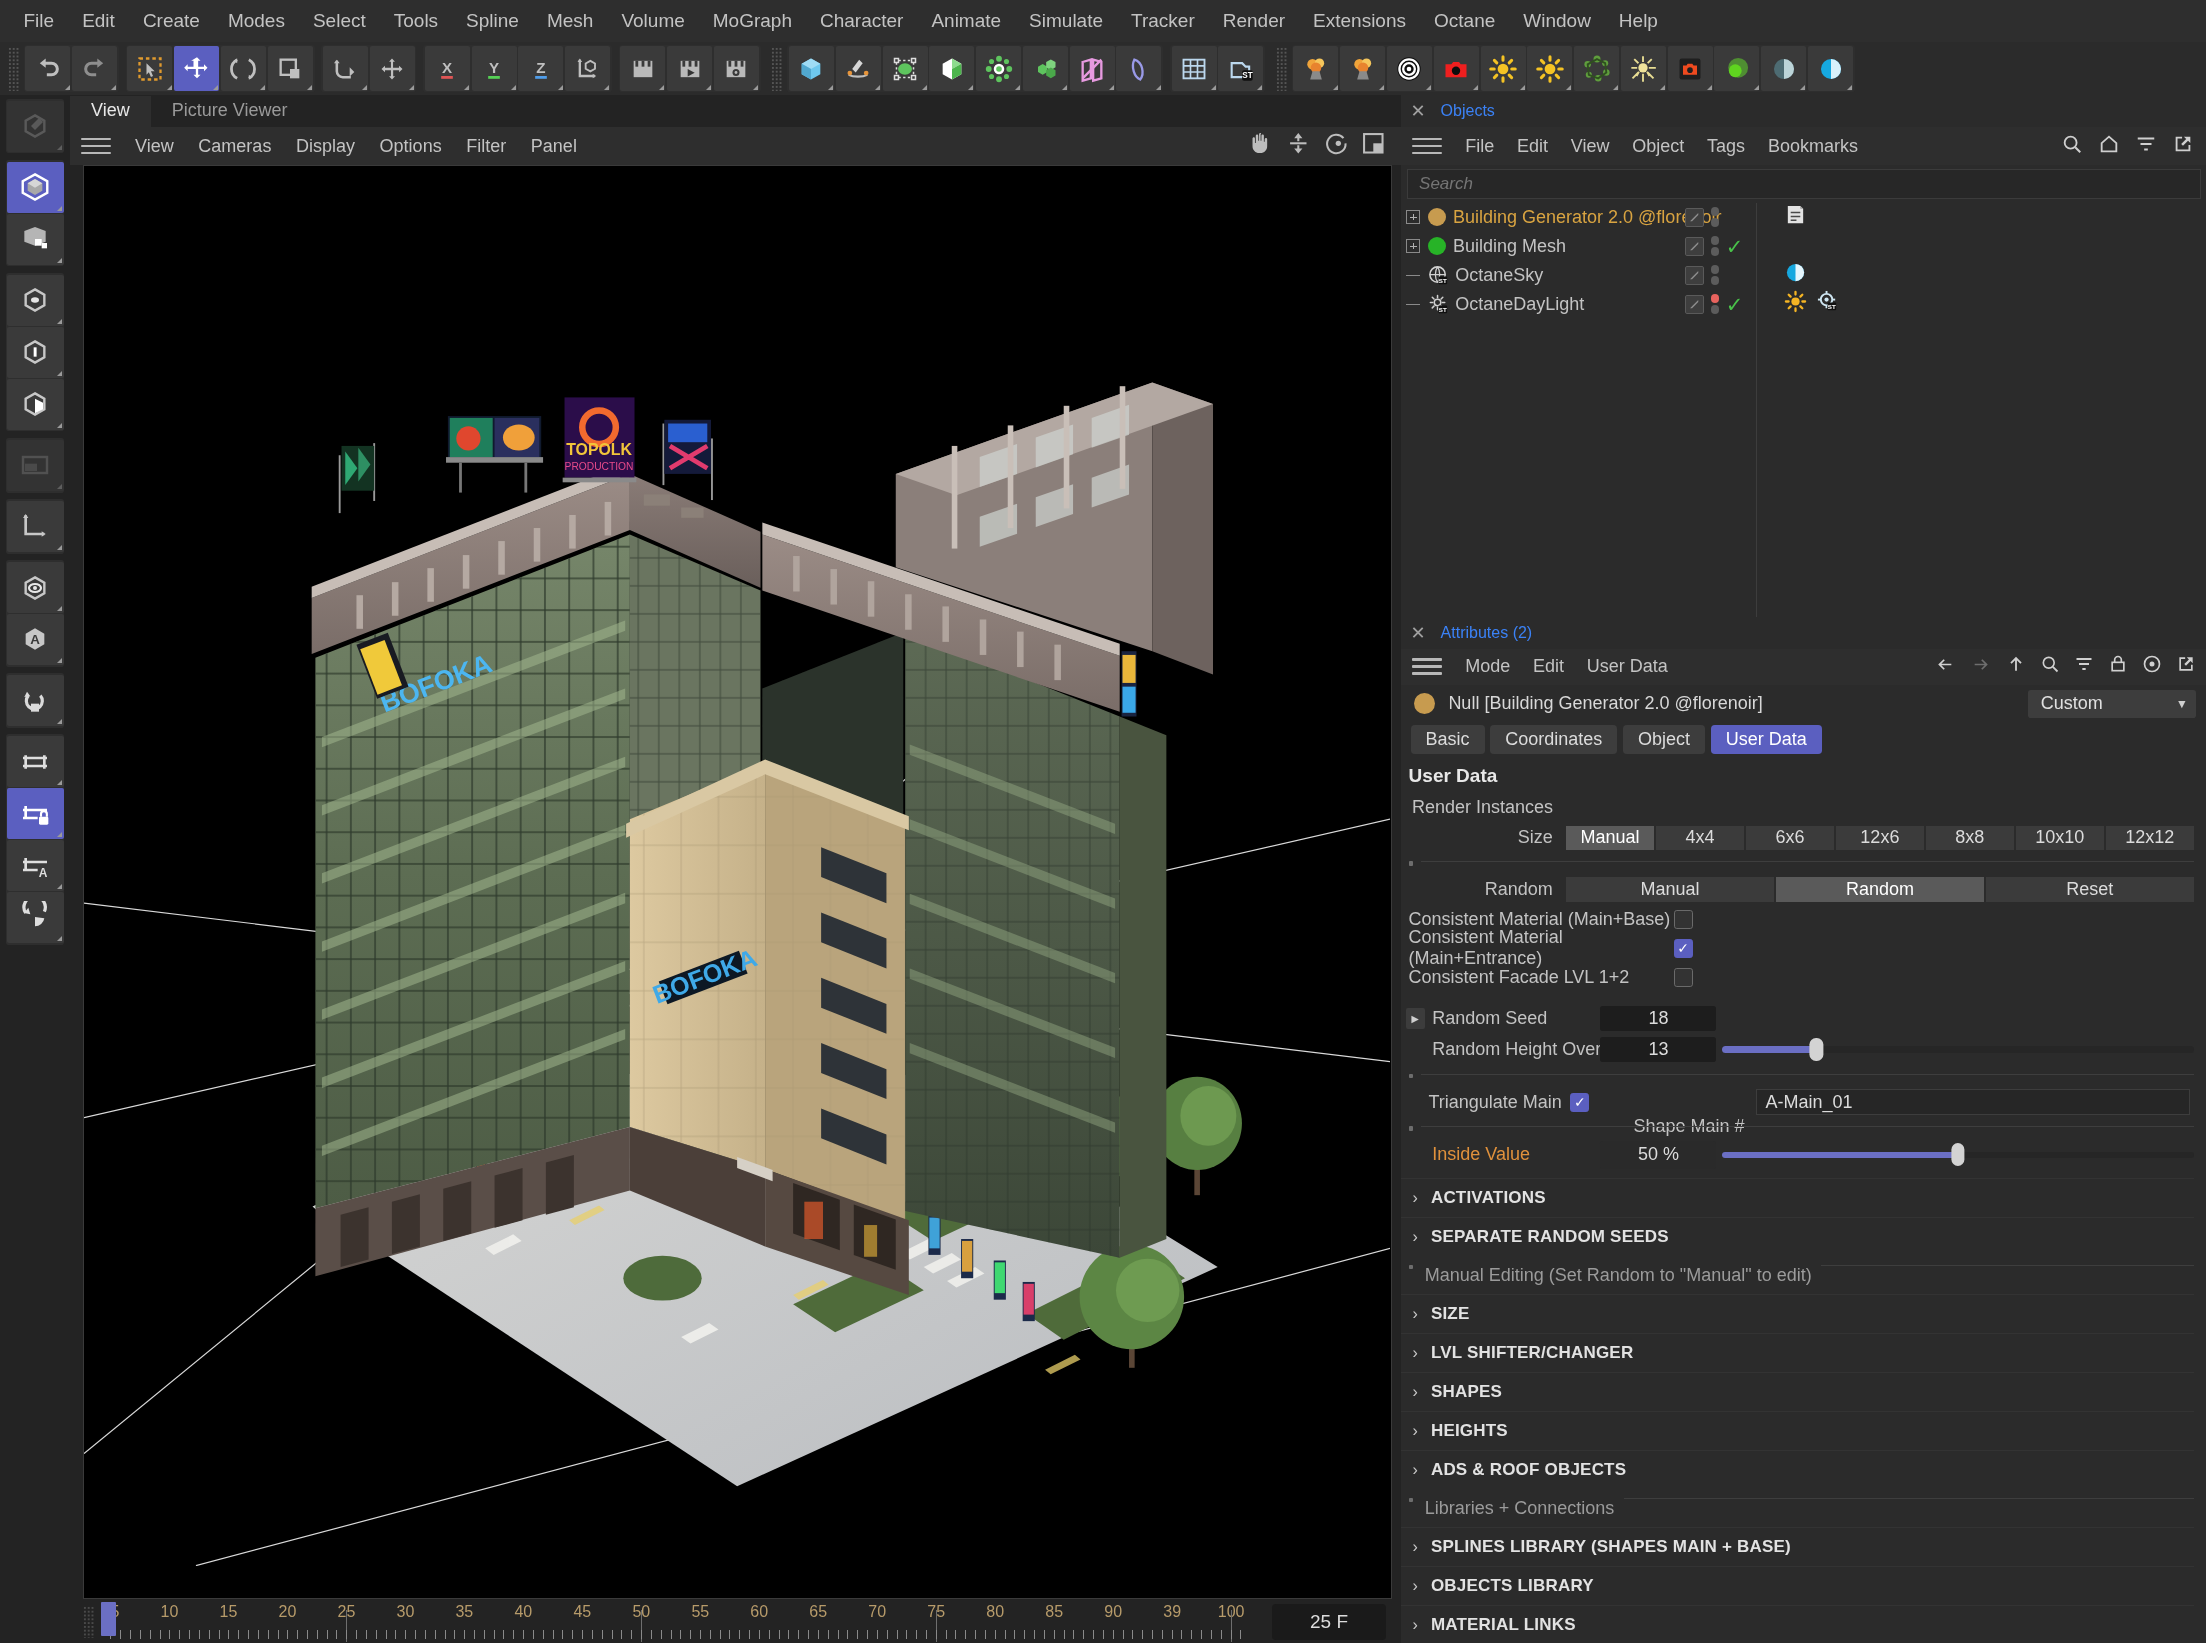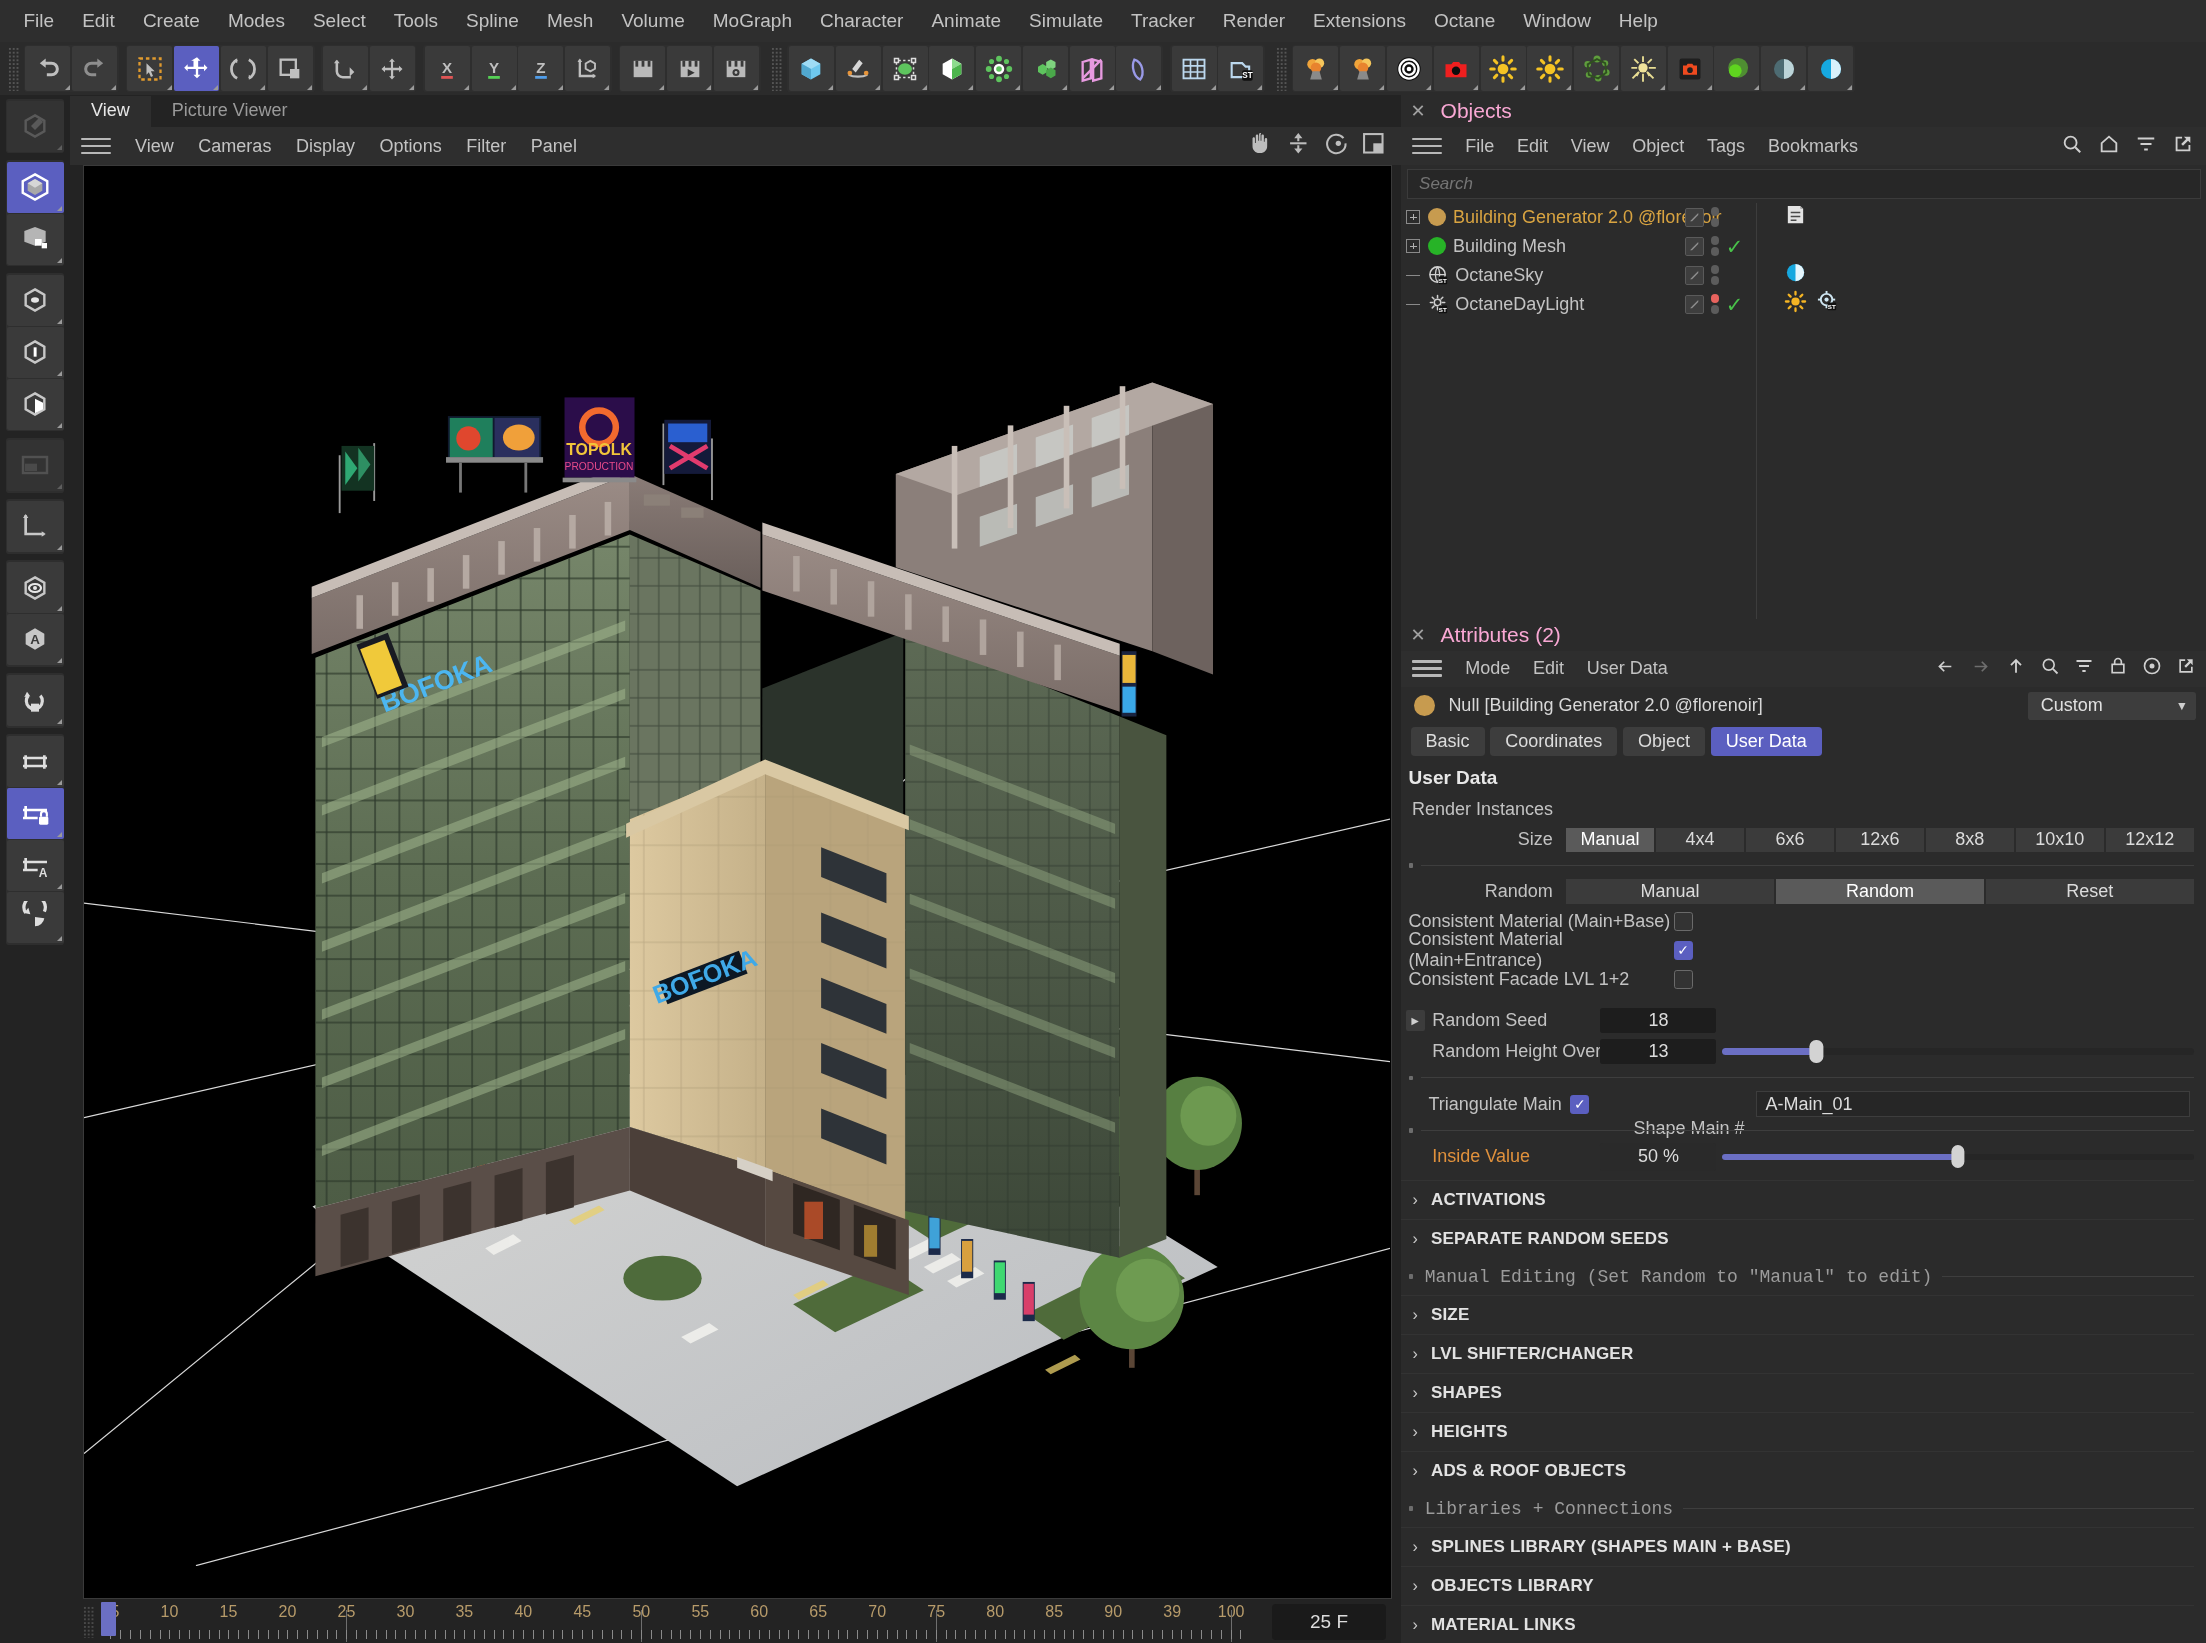--- a/index.html
+++ b/index.html
@@ -70,21 +70,21 @@
   .tlmajor { position:absolute; top:9.5px; width:0.9px; height:32px; background:#6e6e6e; }
   .playhead { position:absolute; top:1.9px; width:15px; height:34px; background:#6b6fc4; border-radius:0.9px; }
   .framebox { width:114px; height:36px; margin:0 15px 0 9.5px; background:#1a1a1a; border-radius:3.8px;
       display:flex; align-items:center; justify-content:center; font-size:19px; color:#dcdcdc; }
 
   
   .rightcol { width:806px; flex:0 0 806px; display:flex; flex-direction:column; background:#2b2b2b; }
 
   .panelhdr { height:32px; display:flex; align-items:center; padding-left:9.5px; background:#2b2b2b; }
   .panelhdr .xc { font-size:18px; color:#a0a0a0; margin-right:15px; cursor:default;}
-  .panelhdr .ttl { font-size:21px; color:#f9a8d4; }
+  .panelhdr .ttl { font-size:16px; color:#3b82f6; }
 
   .objmenu { height:38px; background:#2e2e2e; display:flex; align-items:center; padding-left:5.7px; }
   .objmenu .mi { padding:2.8px 11.4px; font-size:18px; color:#c3c3c3; cursor:default;}
   .objicons { margin-left:auto; display:flex; align-items:center; gap:15px; padding-right:13.2px; }
 
   .searchbar { height:30px; margin:3.8px 5.7px 1.9px 5.7px; background:#272727; border:0.9px solid #3b3b3b;
         display:flex; align-items:center; padding-left:11.4px; }
   .searchbar input { background:transparent; border:none; outline:none; color:#9a9a9a;
         font-family:"Liberation Sans",sans-serif; font-size:17px; font-style:italic; width:100%; }
 
@@ -131,21 +131,21 @@
   .sectitle { font-size:19px; color:#e8e8e8; padding:5.7px 0 5.7px 7.6px; font-weight:bold; }
 
   .prow { display:flex; align-items:center; height:30px;margin-left:11px; }
   .plabel { width:154px; text-align:right; padding-right:13.2px; font-size:18px; color:#c3c3c3;
             flex:0 0 154px; white-space:nowrap; }
   .segs { display:flex; flex:1; gap:1.9px; }
   .seg { flex:1; height:24.6px; background:#3b3b3b; display:flex; align-items:center; justify-content:center;
          font-size:18px; color:#dcdcdc; cursor:default; }
   .seg.on { background:#5a5a5a; color:#fff; }
 
-  .sepwrap { display:flex; align-items:center; padding:8.5px 0 8.5px 7.6px;font-family:Liberation Mono, monospace; }
+  .sepwrap { display:flex; align-items:flex-start; padding:8.5px 0 8.5px 7.6px; }
   .sepdot { width:4.7px;height:4.7px;background:#6d6d6d;border-radius:0.9px; margin-right:7.6px; flex:0 0 4.7px;}
   .sepline { flex:1; height:0.9px; background:#3e3e3e; }
   .seplbl { font-size:18px; color:#9b9b9b; padding:0 9.5px 0 3.8px; white-space:nowrap; }
 
   .cbrow { display:flex; align-items:center; height:29px; padding-left:7.6px; }
   .cblabel { font-size:18px; color:#c3c3c3; width:265px; }
   .cbox { width:19px;height:19px; border:0.9px solid #6a6a6a; border-radius:2.8px; background:#333; }
   .cbox.on { background:#5b5fc0; border-color:#5b5fc0; display:flex;align-items:center;justify-content:center;
              color:#fff; font-size:14px; line-height:1; }
 

